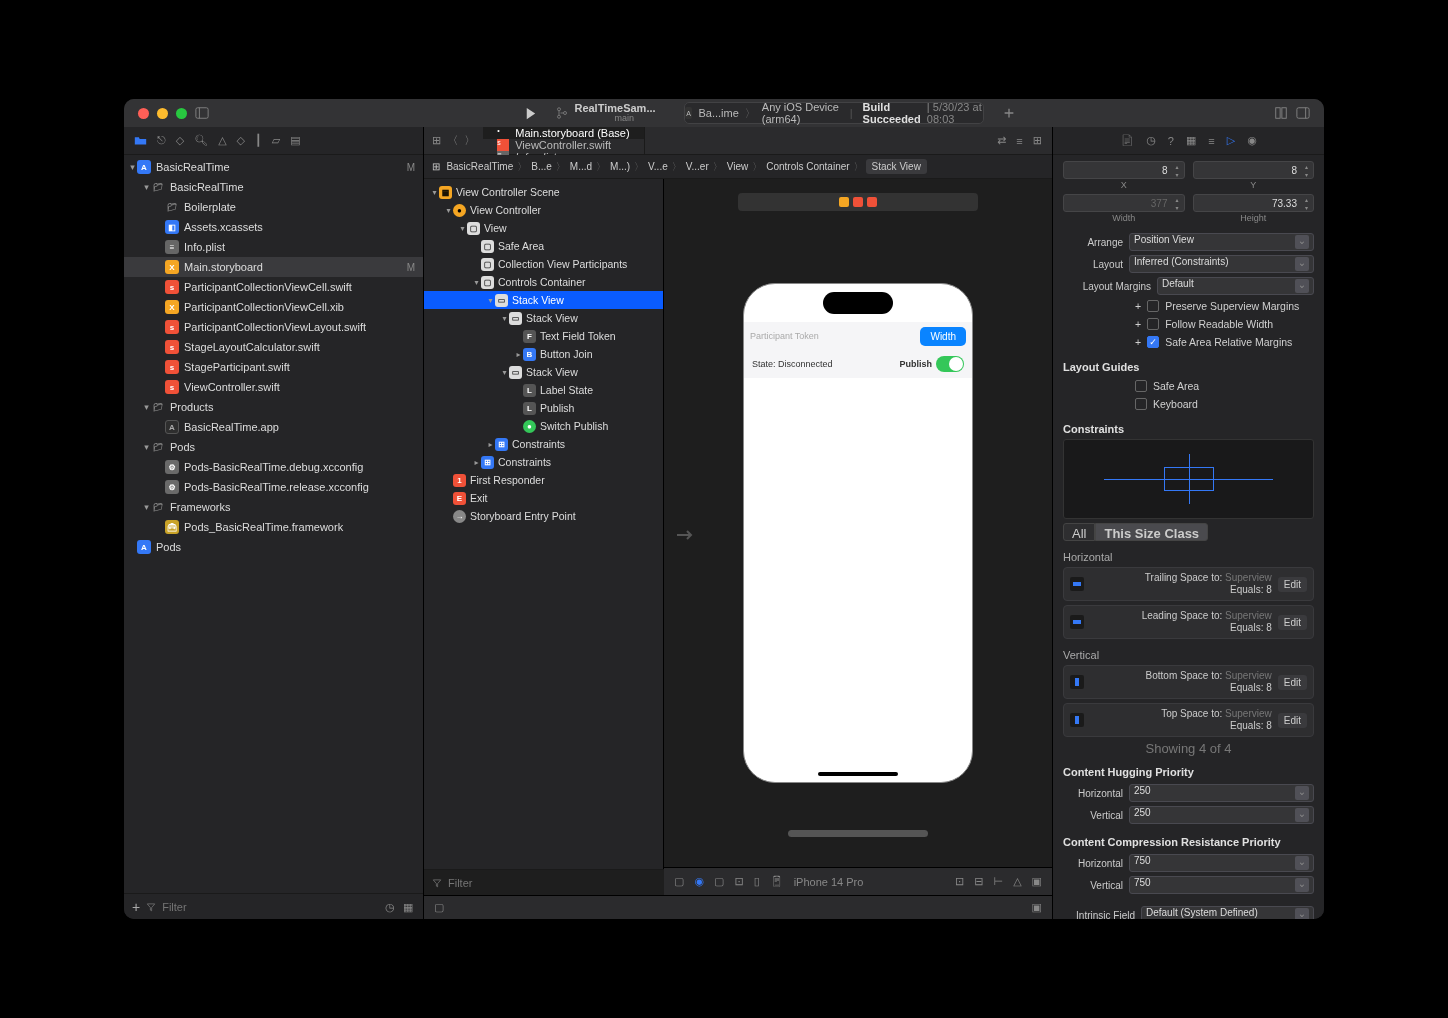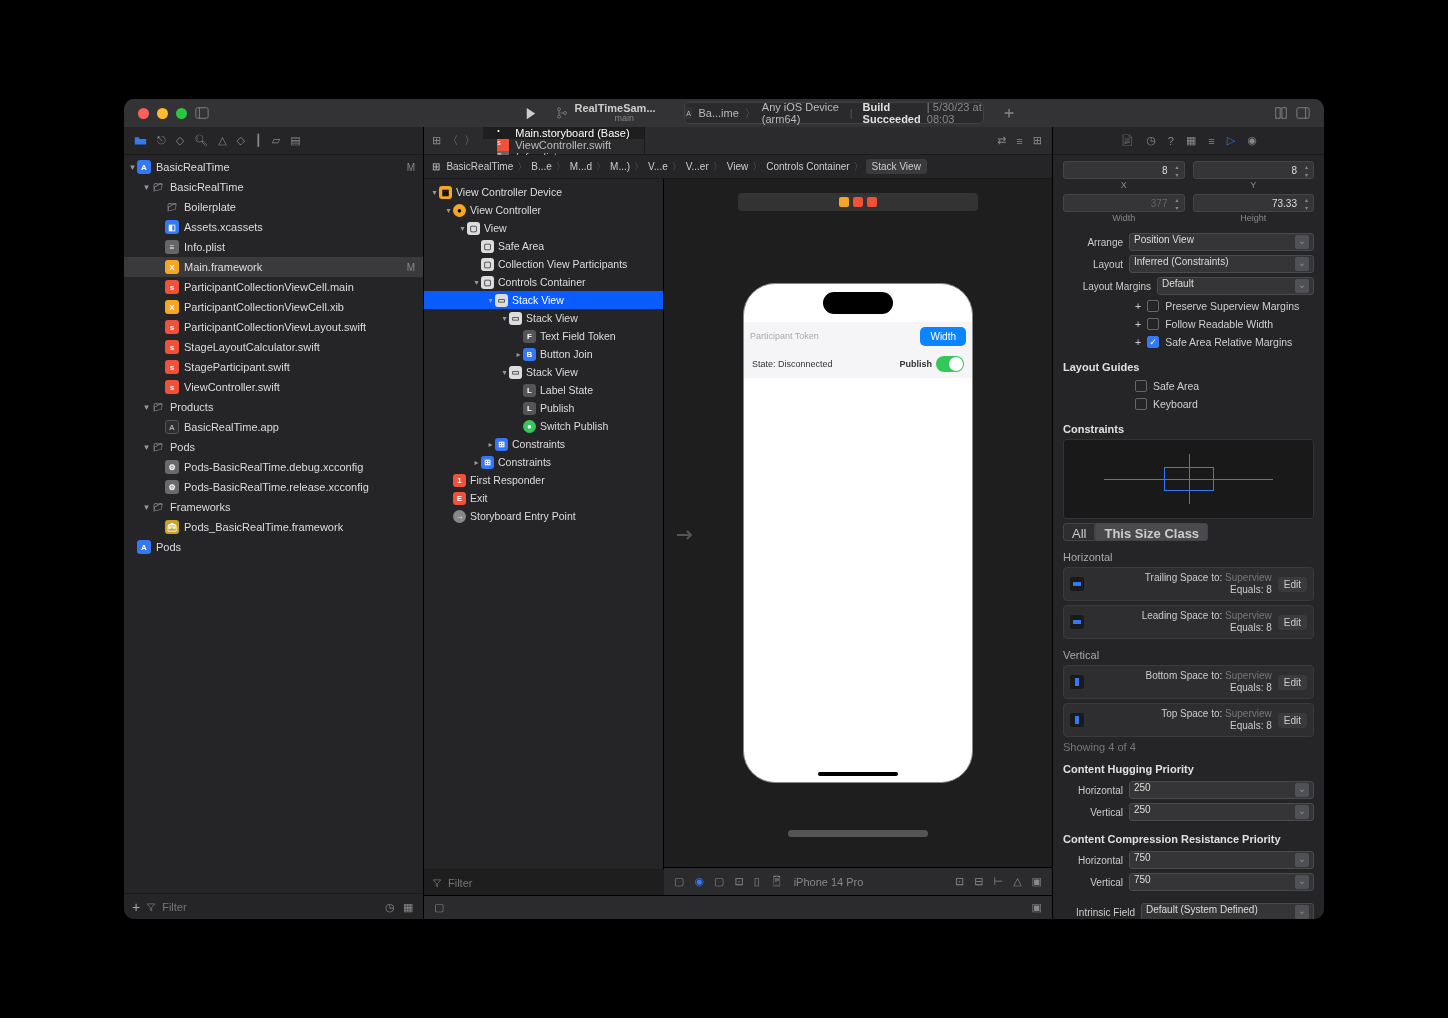--- a/index.html
+++ b/index.html
@@ -140,21 +140,21 @@
 .seg .s.on { background:#4a4a4e;}
 .seg .s:first-child{border-radius:3px 0 0 3px;} .seg .s:last-child{border-radius:0 3px 3px 0;font-weight:bold;}
 
 .constr-item { background:#2e2e30; border:1px solid #3a3a3d; border-radius:4px; padding:4px 6px; margin-bottom:4px; display:flex; align-items:center; gap:6px;}
 .constr-item .cicon { width:14px;height:14px; background:#1a1a1a; border-radius:2px; display:flex;align-items:center;justify-content:center;}
 .constr-item .ctxt { flex:1; display:flex; flex-direction:column; line-height:1.2;}
 .constr-item .ct1 { color:#ccc; font-size:10px; text-align:right;}
 .constr-item .ct1 .dim{color:#777;}
 .constr-item .ct2 { color:#ccc; font-size:10px; text-align:right;}
 .constr-item .edit { color:#ccc; font-size:10px; padding:2px 6px; background:#3a3a3d; border-radius:3px;}
-.showing { color:#777; font-size:11px; margin:2px 0 8px;}
+.showing { text-align:center; color:#777; font-size:13px; margin:2px 0 8px;}
 
 .editor-footer { height:24px; border-top:1px solid #000; background:#2b2b2d; display:flex; align-items:center; padding:0 10px; justify-content:space-between;}
 svg { display: block; }
 </style>
 </head>
 <body>
 
 <div class="window">
 
 <div class="titlebar">
@@ -245,27 +245,27 @@
               <span>Assets.xcassets</span>
             </div>
             <div class="trow" style="padding-left: 32px;">
               <span class="disclosure"></span>
               <span class="ficon plist">≡</span>
               <span>Info.plist</span>
             </div>
             <div class="trow selected" style="padding-left: 32px;">
               <span class="disclosure"></span>
               <span class="ficon story">X</span>
-              <span>Main.framework</span>
+              <span>Main.storyboard</span>
               <span class="status-M">M</span>
             </div>
             <div class="trow" style="padding-left: 32px;">
               <span class="disclosure"></span>
               <span class="ficon swift">s</span>
-              <span>ParticipantCollectionViewCell.main</span>
+              <span>ParticipantCollectionViewCell.swift</span>
             </div>
             <div class="trow" style="padding-left: 32px;">
               <span class="disclosure"></span>
               <span class="ficon xib">X</span>
               <span>ParticipantCollectionViewCell.xib</span>
             </div>
             <div class="trow" style="padding-left: 32px;">
               <span class="disclosure"></span>
               <span class="ficon swift">s</span>
               <span>ParticipantCollectionViewLayout.swift</span>
@@ -387,21 +387,21 @@
           <span class="crumb">Stack View</span>
         </div>
 
   <div class="editor-body">
 
     <div style="display:flex;flex-direction:column;width:240px;">
       <div class="doc-outline" id="doc-outline" style="flex:1;">
               <div class="orow" style="padding-left: 6px;">
                 <span class="disc">▾</span>
                 <span class="oic scene">▦</span>
-                <span>View Controller Device</span>
+                <span>View Controller Scene</span>
               </div>
               <div class="orow" style="padding-left: 20px;">
                 <span class="disc">▾</span>
                 <span class="oic vc">●</span>
                 <span>View Controller</span>
               </div>
               <div class="orow" style="padding-left: 34px;">
                 <span class="disc">▾</span>
                 <span class="oic view">▢</span>
                 <span>View</span>

